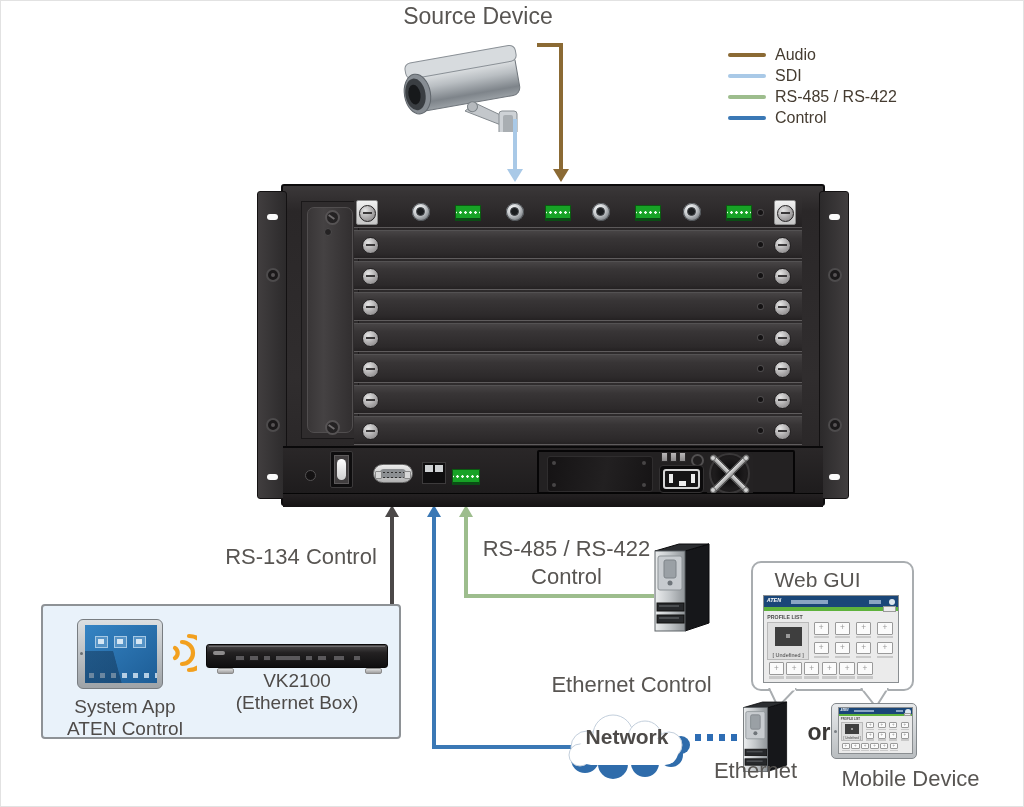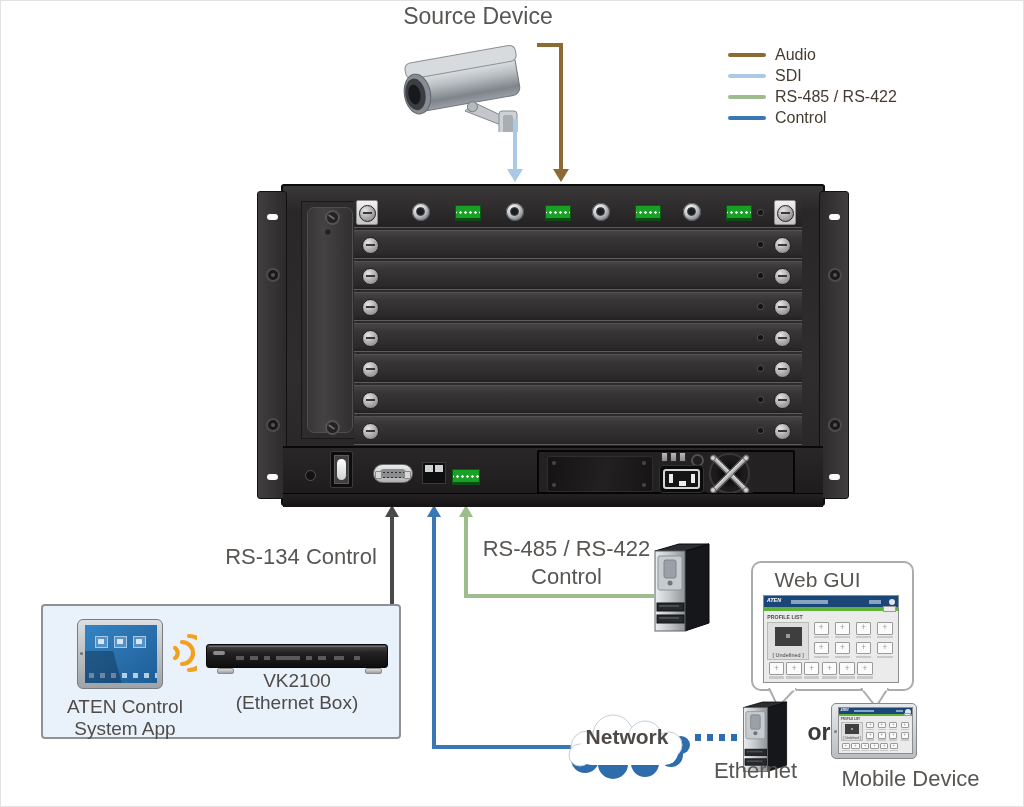--- a/index.html
+++ b/index.html
@@ -339,20 +339,21 @@
       </div>
     </div>
     <div class="base"></div>
   </div>
 
   <div class="lbl" style="left:205px;top:543px;width:190px;">RS-134 Control</div>
   <div class="lbl lbl2" style="left:468px;top:534px;width:195px;">
     <span style="display:block;">RS-485 / RS-422</span>
     <span style="display:block;">Control</span>
   </div>
+  <div class="lbl" style="left:538px;top:671px;width:185px;">Ethernet Control</div>
 
   <div class="cbox">
     <div class="tab">
       <div class="scr">
         <span class="ic" style="left:10px;"></span>
           <span class="ic" style="left:29px;"></span>
           <span class="ic" style="left:48px;"></span>
         <div class="dock">
           <span class="dk" style="left:2px;"></span>
             <span class="dk" style="left:13px;"></span>
@@ -379,22 +380,22 @@
       <span class="pt" style="left:56px;width:8px;"></span>
         <span class="pt" style="left:68px;width:26px;"></span>
       <span class="pt" style="left:98px;width:8px;"></span>
         <span class="pt" style="left:110px;width:10px;"></span>
       <span class="pt" style="left:126px;width:12px;"></span>
         <span class="pt" style="left:146px;width:8px;"></span>
     </div>
     <span class="vkfoot" style="left:174px;"></span>
     <span class="vkfoot" style="left:322px;"></span>
     <div class="lbl" style="left:2px;top:90px;width:160px;font-size:19px;line-height:22px;color:#4e4b49;">
+      <span style="display:block;">System App</span>
       <span style="display:block;">ATEN Control</span>
-      <span style="display:block;">System App</span>
     </div>
     <div class="lbl" style="left:169px;top:64px;width:170px;font-size:19px;line-height:22px;color:#4e4b49;">
       <span style="display:block;">VK2100</span>
       <span style="display:block;">(Ethernet Box)</span>
     </div>
   </div>
 
   <svg width="0" height="0" style="position:absolute;">
     <defs>
       <linearGradient id="pcfront" x1="0" y1="0" x2="1" y2="0">

